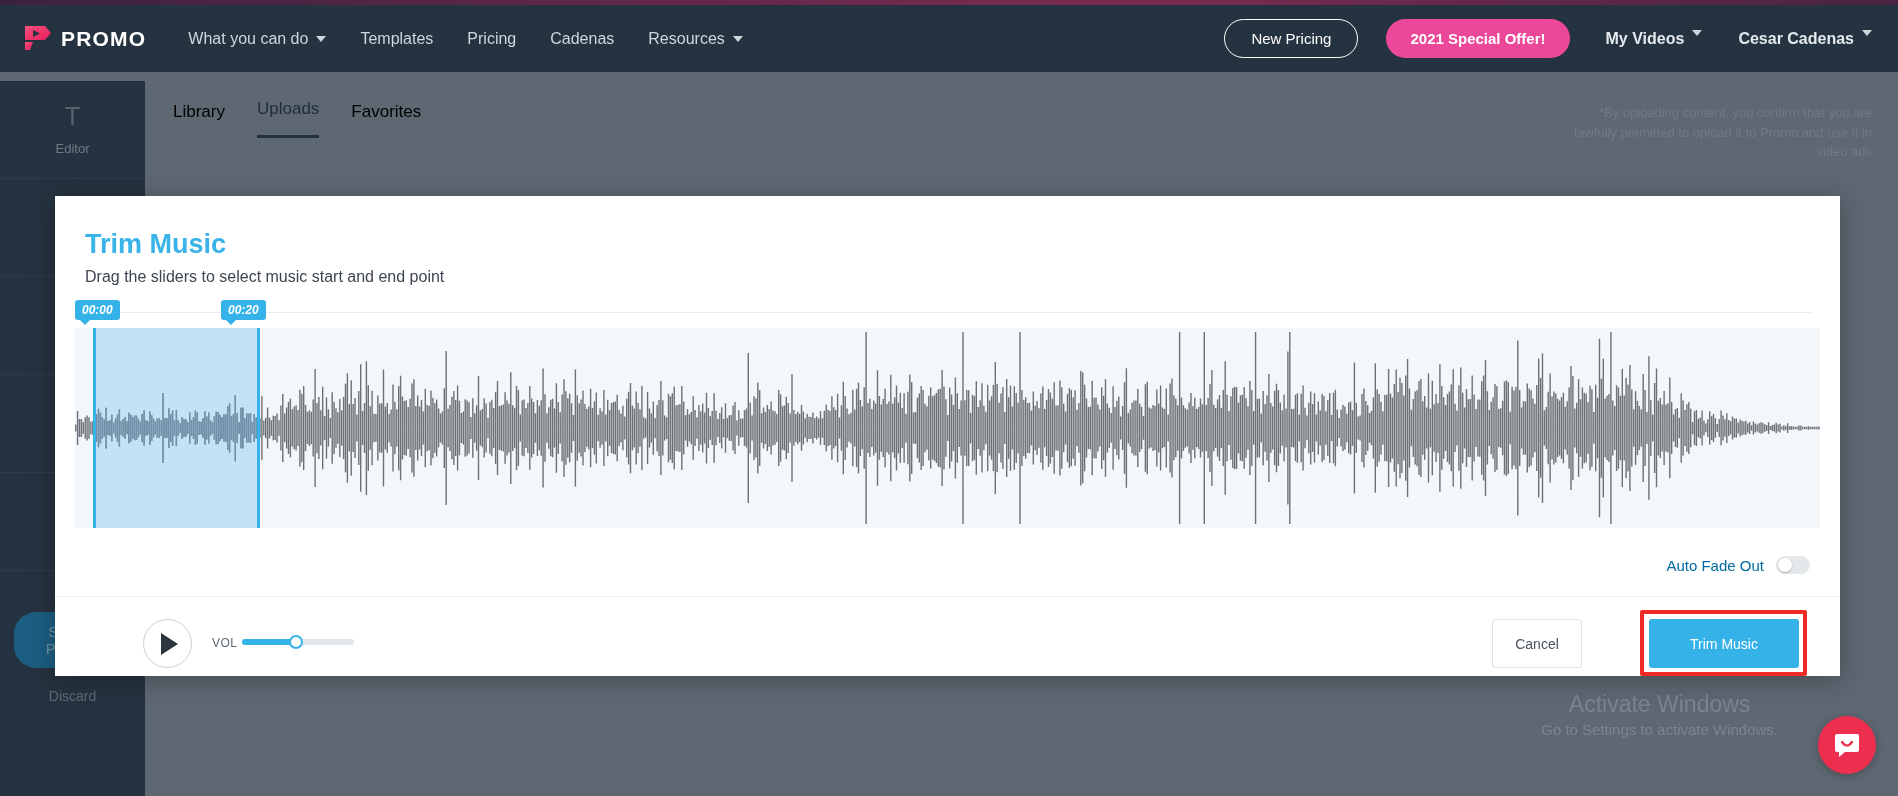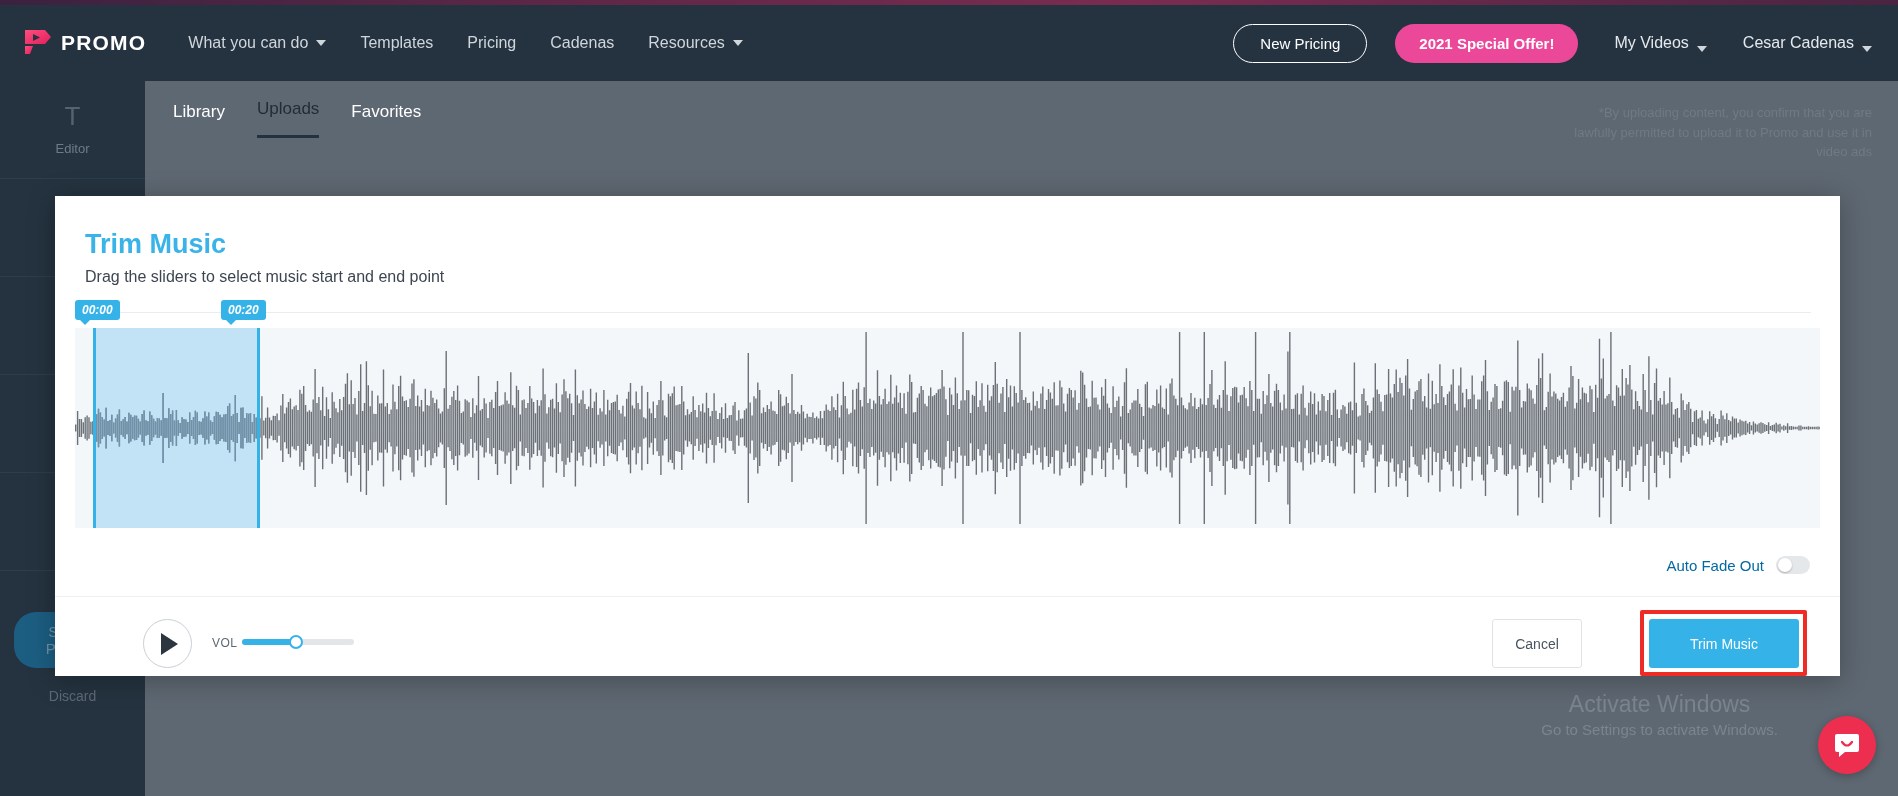--- a/index.html
+++ b/index.html
@@ -13,21 +13,21 @@
   .app { position: relative; width: 1898px; height: 796px; }
 
   
   .top-strip {
     position: absolute; left: 0; top: 0; width: 1898px; height: 5px;
     background: linear-gradient(90deg,#3b2240 0%,#5f2747 30%,#7a2c50 60%,#4a2442 100%);
   }
 
   
   .header {
-    position: absolute; left: 0; top: 5px; width: 1898px; height: 76px;
+    position: absolute; left: 0; top: 5px; width: 1898px; height: 67px;
     background: #253340;
     display: flex; align-items: center;
     z-index: 40;
   }
   .brand { display: flex; align-items: center; margin-left: 22px; }
   .brand-mark {
     position: relative; width: 30px; height: 30px; margin-right: 9px;
   }
   .brand-word {
     color: #ffffff; font-size: 21px; font-weight: bold; letter-spacing: 1.2px;
@@ -53,21 +53,21 @@
     padding: 10px 26px; background: transparent; cursor: pointer;
     white-space: nowrap;
   }
   .btn-pink {
     border: none; border-radius: 22px;
     background: #ec4899; color: #ffffff; font-size: 15px; font-weight: bold;
     padding: 11px 24px; margin-left: 28px; cursor: pointer; white-space: nowrap;
   }
   .header-link {
     color: #e4e9ed; font-size: 16px; margin-left: 36px;
-    display: flex; align-items: flex-end; cursor: pointer; white-space: nowrap;
+    display: flex; align-items: flex-start; cursor: pointer; white-space: nowrap; font-weight: bold;
   }
 
   
   .sidebar {
     position: absolute; left: 0; top: 81px; width: 145px; height: 715px;
     background: #253340; z-index: 20;
   }
   .side-item {
     height: 98px; display: flex; flex-direction: column;
     align-items: center; justify-content: center;
@@ -95,21 +95,21 @@
     position: absolute; left: 145px; top: 81px;
     width: 1753px; height: 715px;
     background: #5e6872;
     z-index: 10;
   }
   .tabs {
     position: absolute; left: 28px; top: 18px;
     display: flex; align-items: flex-end;
   }
   .tab {
-    font-size: 17px; color: #ffffff; margin-right: 32px;
+    font-size: 17px; color: #000000; margin-right: 32px;
     padding-bottom: 16px; cursor: pointer; white-space: nowrap;
   }
   .tab.active {
     color: #1f2c38; border-bottom: 3px solid #233140;
   }
   .disclaimer {
     position: absolute; right: 26px; top: 22px;
     width: 300px; text-align: right;
     font-size: 13px; line-height: 1.5; color: #6f7a85;
   }

